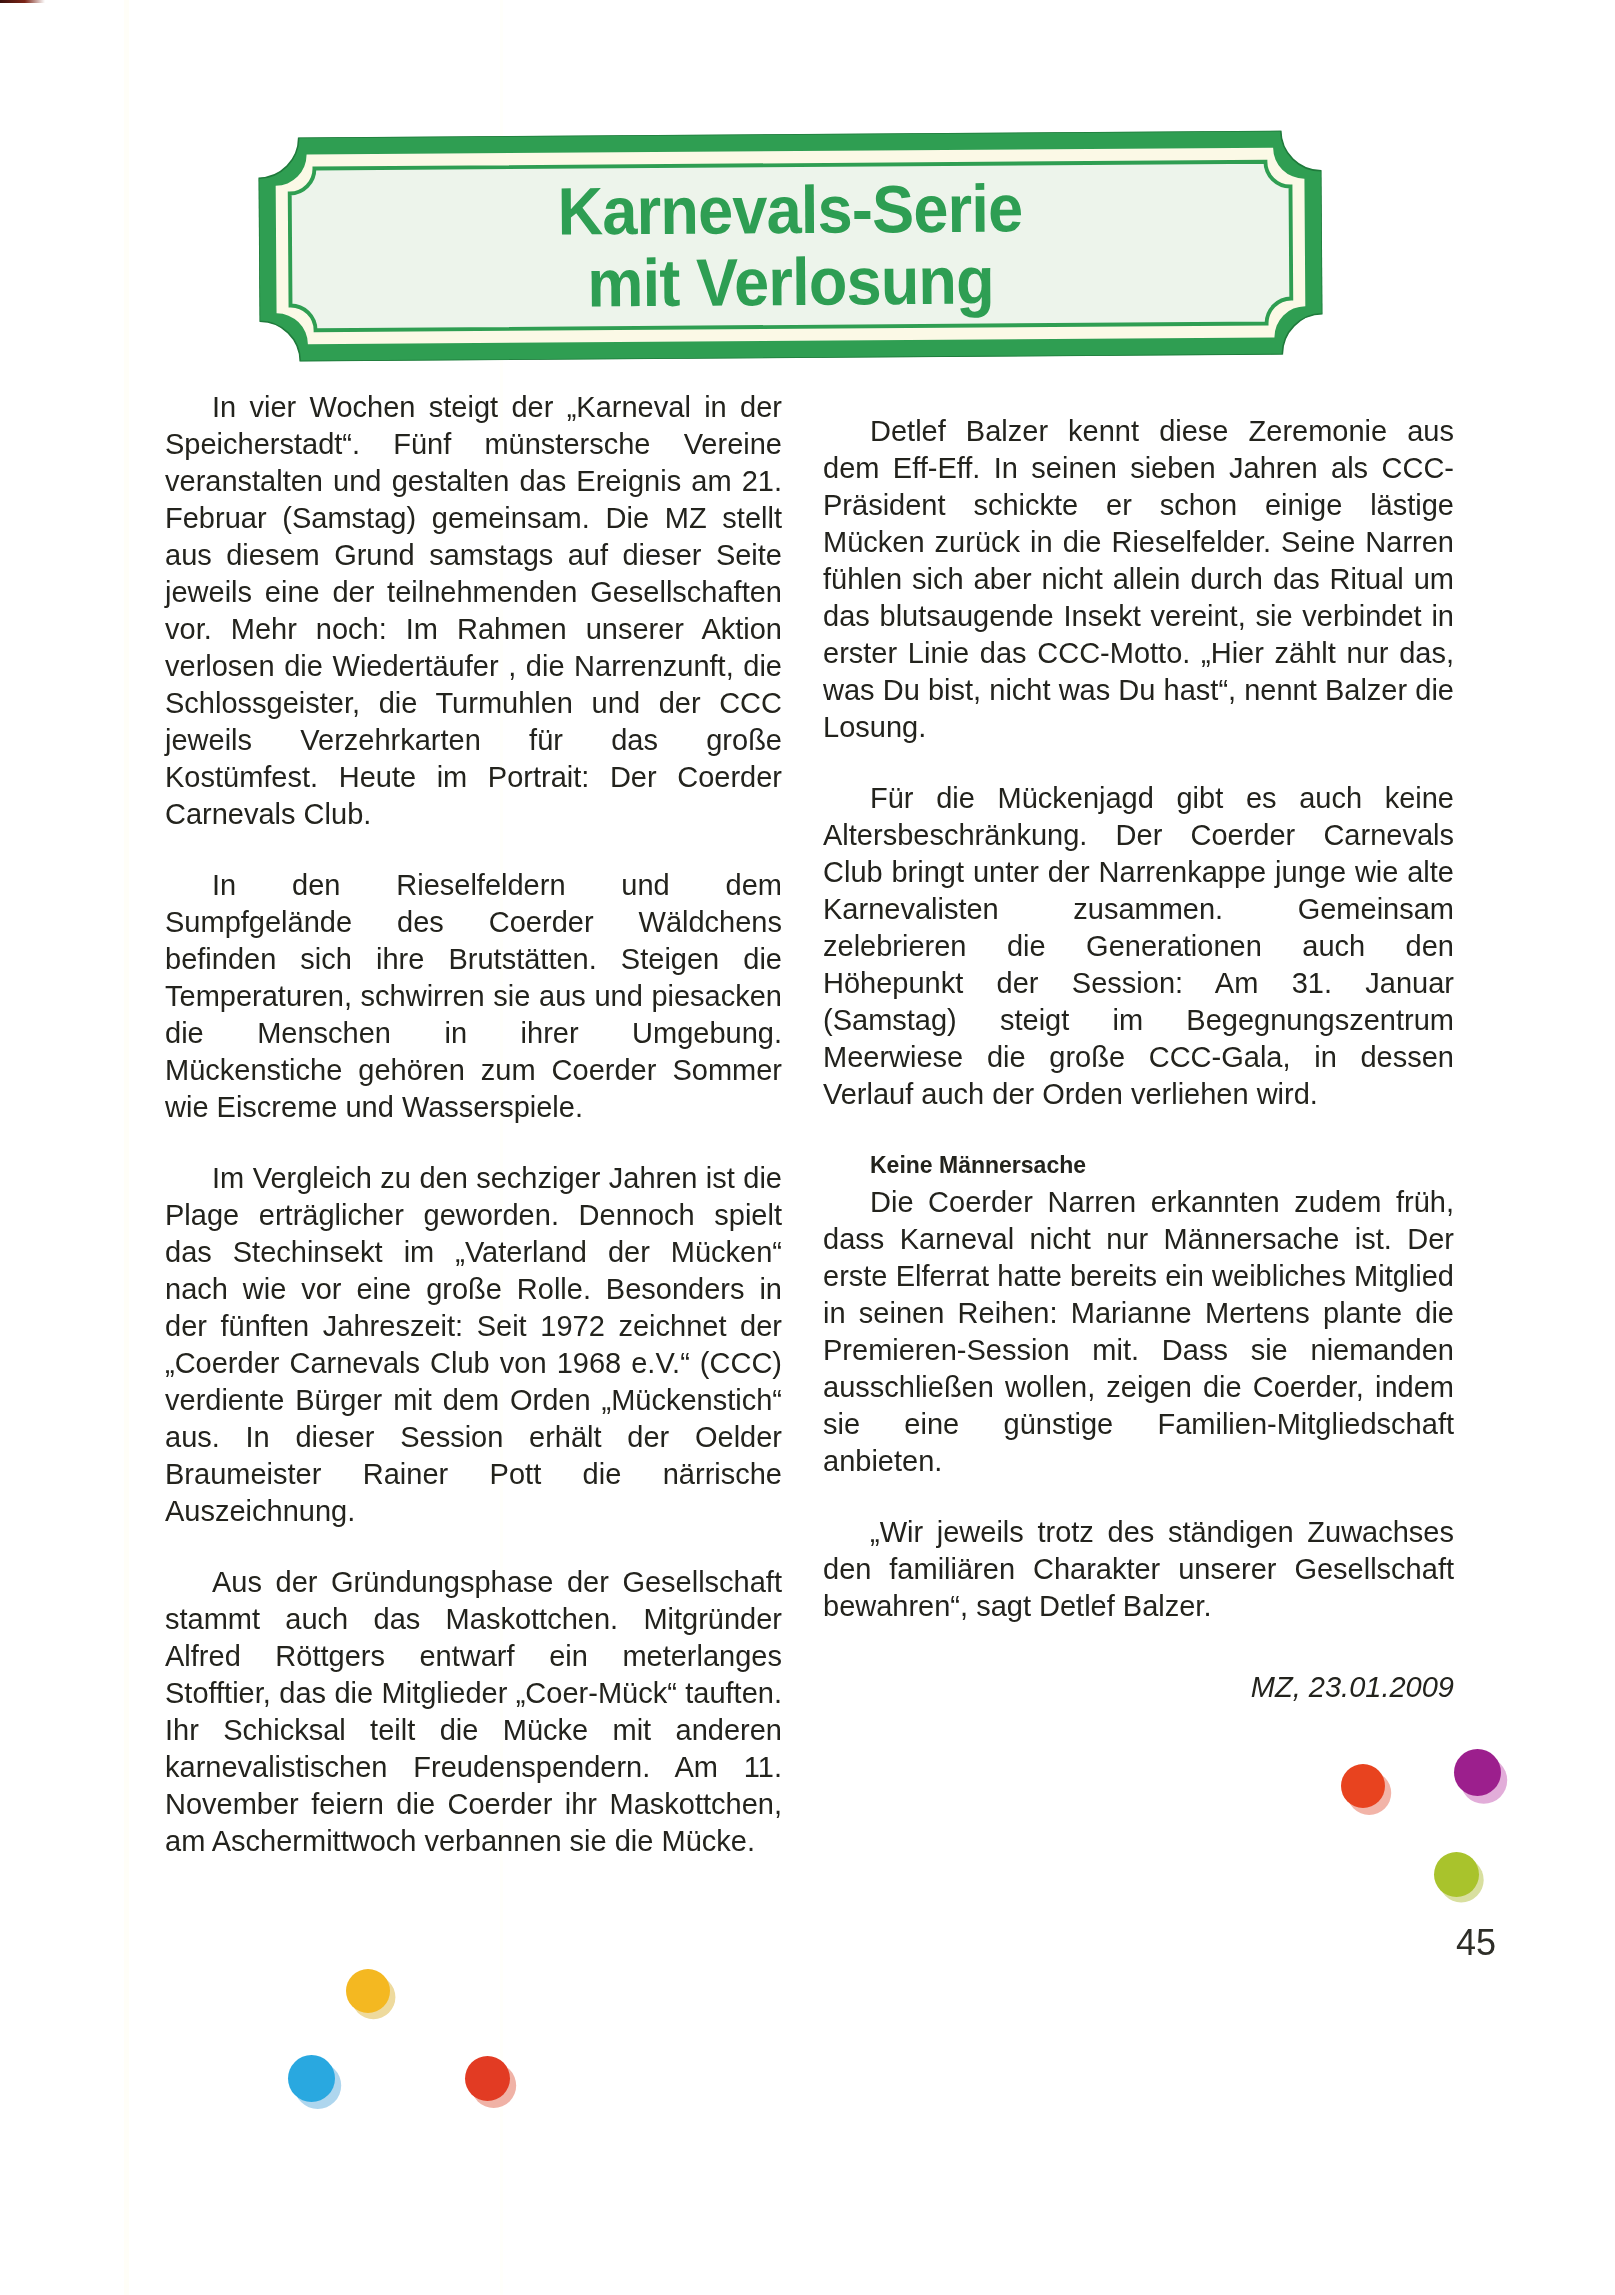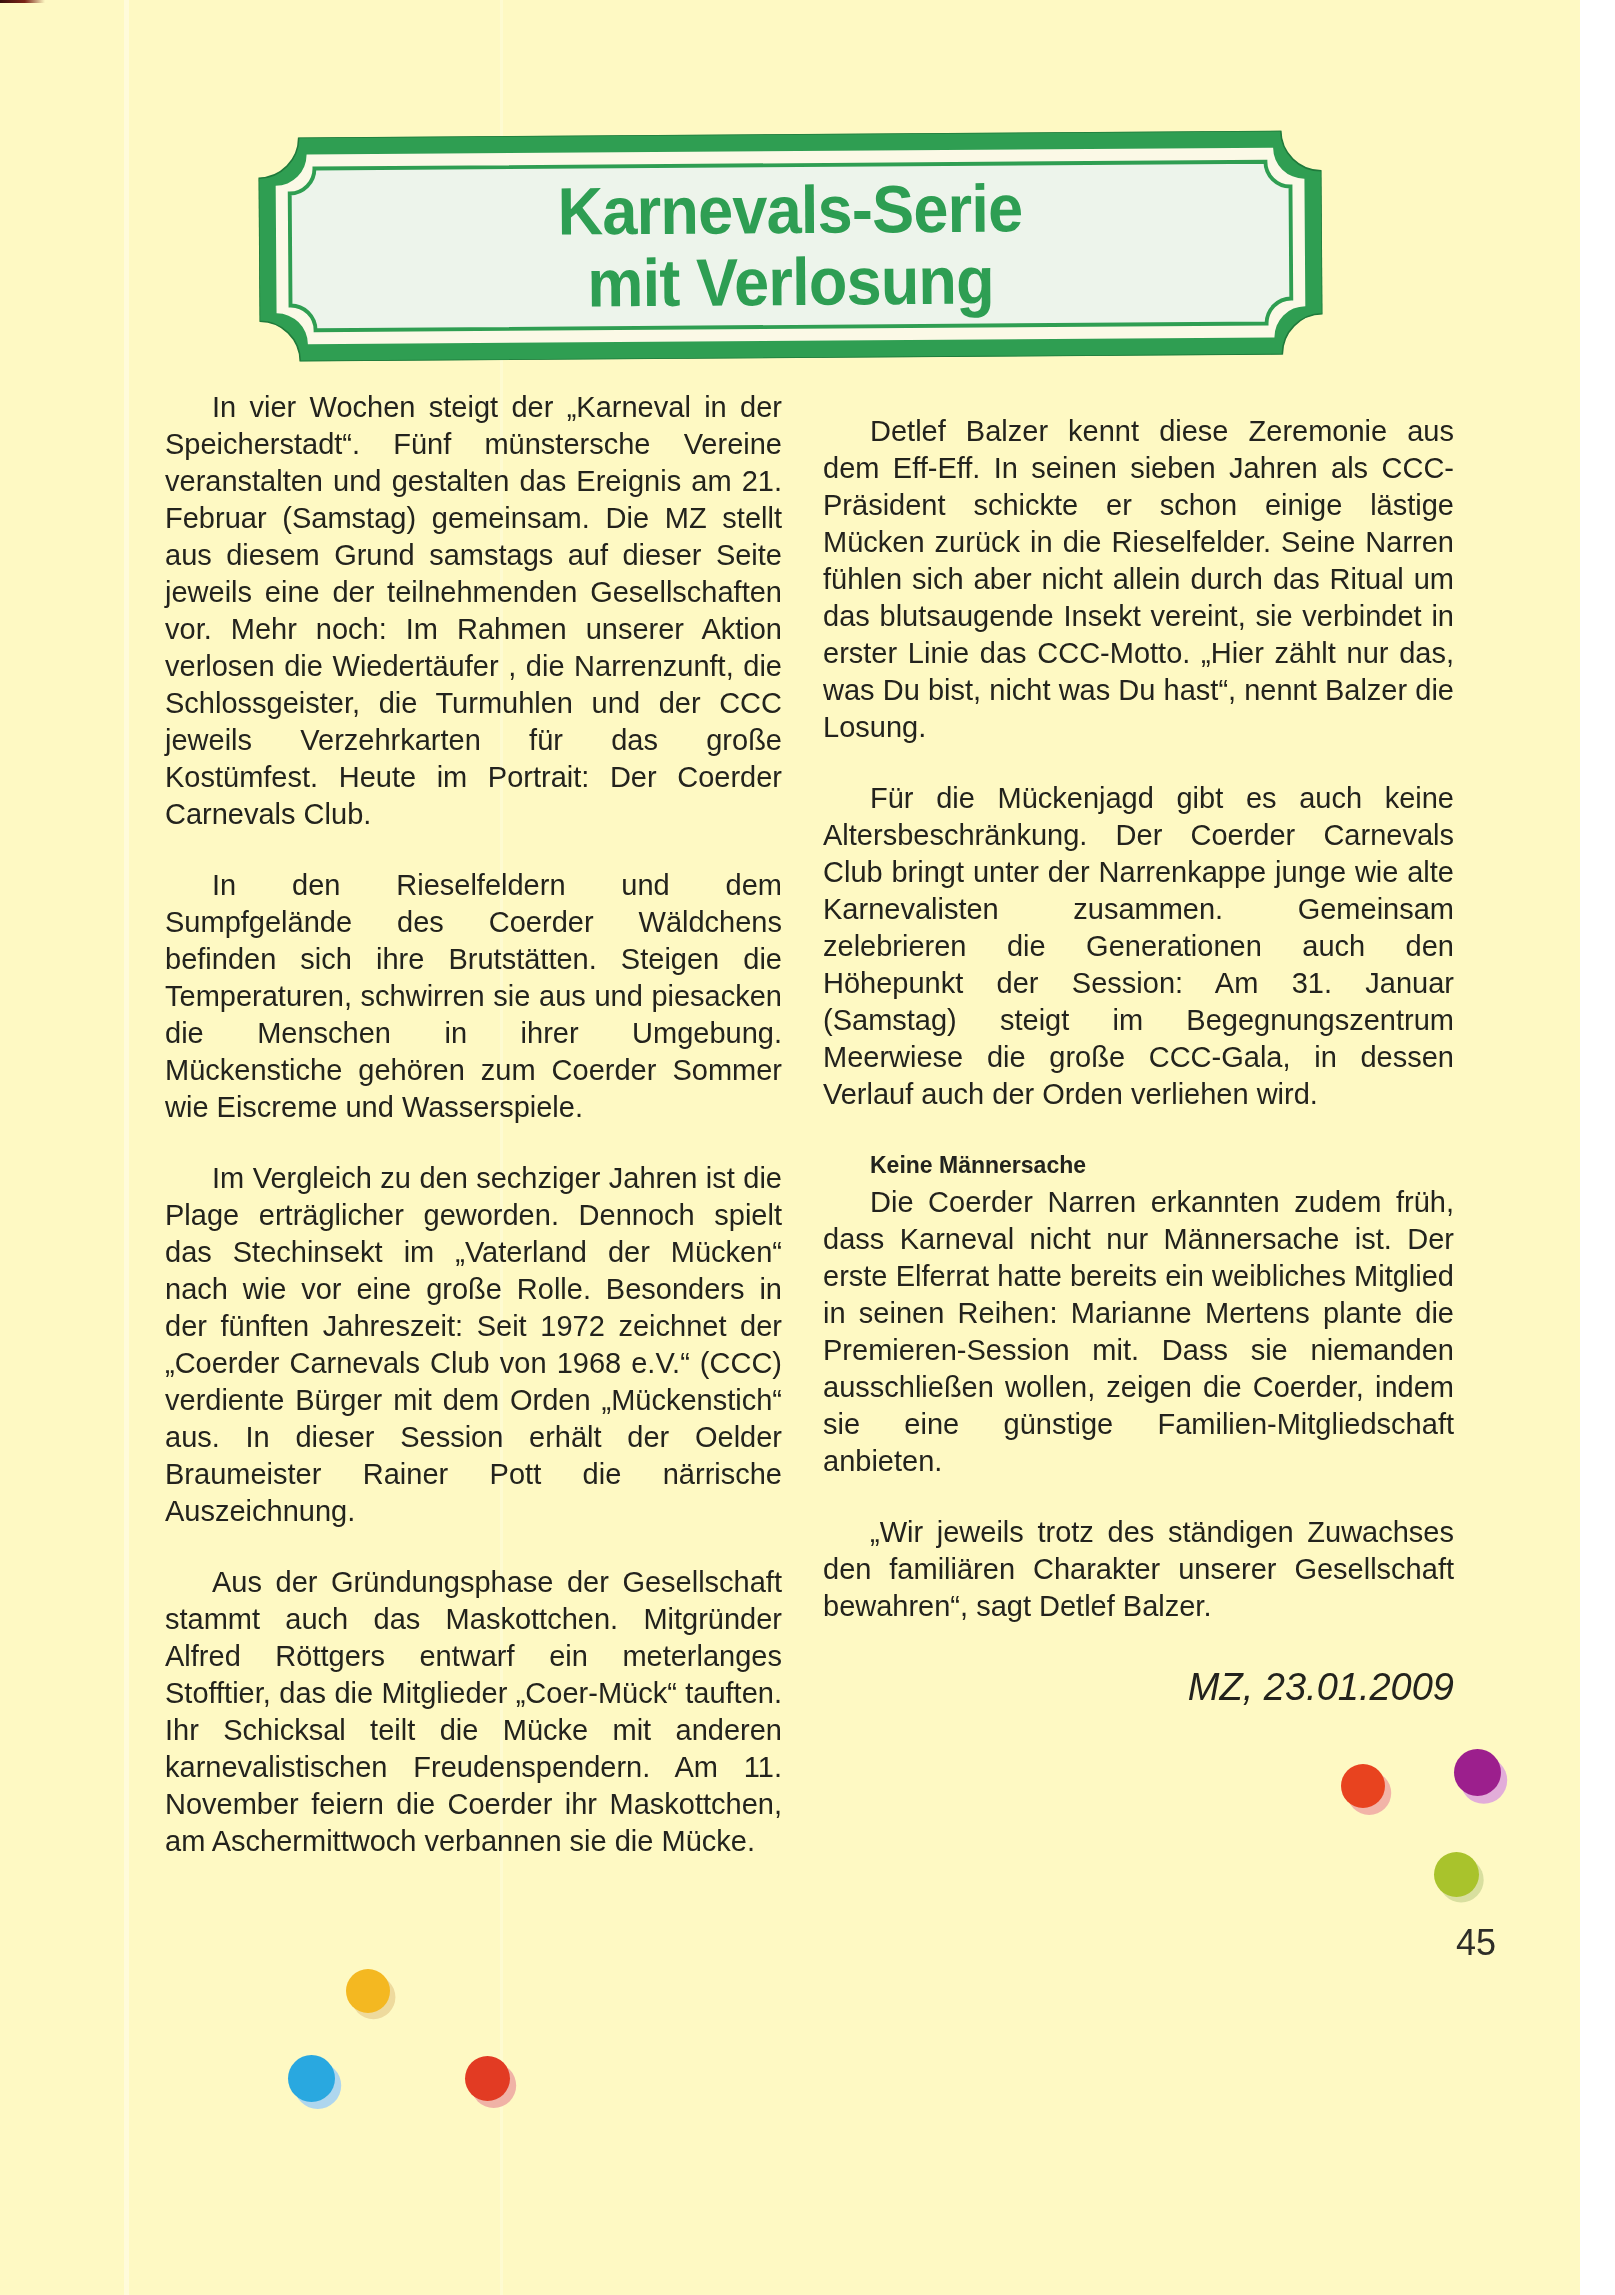--- a/index.html
+++ b/index.html
@@ -1,20 +1,20 @@
 <!DOCTYPE html>
 <html lang="de" style="font-size:12.4px"><head>
 <meta charset="utf-8">
 <style>
   html,body{margin:0;padding:0;}
   body{background:#888;}
   #canvas{
     position:relative;
     width:1616px;height:2295px;
-    background:#fef9c3;
+    background:#ffffff;
     overflow:hidden;
     font-family:"Liberation Sans", sans-serif;
     color:#23231d;
   }
   
   .edge-strip{position:absolute;top:0;right:0;width:36px;height:100%;background:#ffffff;}
   .scan-streak{position:absolute;top:0;left:0;width:45px;height:3.1px;
     background:linear-gradient(90deg,#3a100c,#7b2417 55%,rgba(123,36,23,0));}
   .scan-line{position:absolute;top:0;height:100%;background:#fffef2;pointer-events:none;}
   .scan-line.a{left:124px;width:4.7px;opacity:.5;}
@@ -30,21 +30,21 @@
     font-size:67px;line-height:72px;font-weight:700;
     color:#2e9e53;transform:scaleX(0.94);transform-origin:center;
     letter-spacing:-0.8px;white-space:nowrap;
   }
   
   .col{position:absolute;top:389px;font-size:29px;line-height:37px;}
   .col-left{left:165px;width:617px;}
   .col-right{left:823px;width:631px;margin-top:24px;}
   .body-p{margin:0 0 34px 0;text-indent:47px;text-align:justify;hyphens:auto;}
   .section-heading{font-size:23px;line-height:37px;font-weight:700;margin:0;text-indent:47px;}
-  .source-line{margin:44px 0 0 0;text-align:right;font-style:italic;font-size:38px;}
+  .source-line{margin:44px 0 0 0;text-align:right;font-style:italic;font-size:29px;}
   
   .dot{position:absolute;border-radius:50%;}
   
   .page-number{position:absolute;left:1456px;top:1924px;font-size:36px;line-height:37px;color:#2e2e28;}
 </style>
 </head>
 <body>
 
 <div id="canvas">
 

